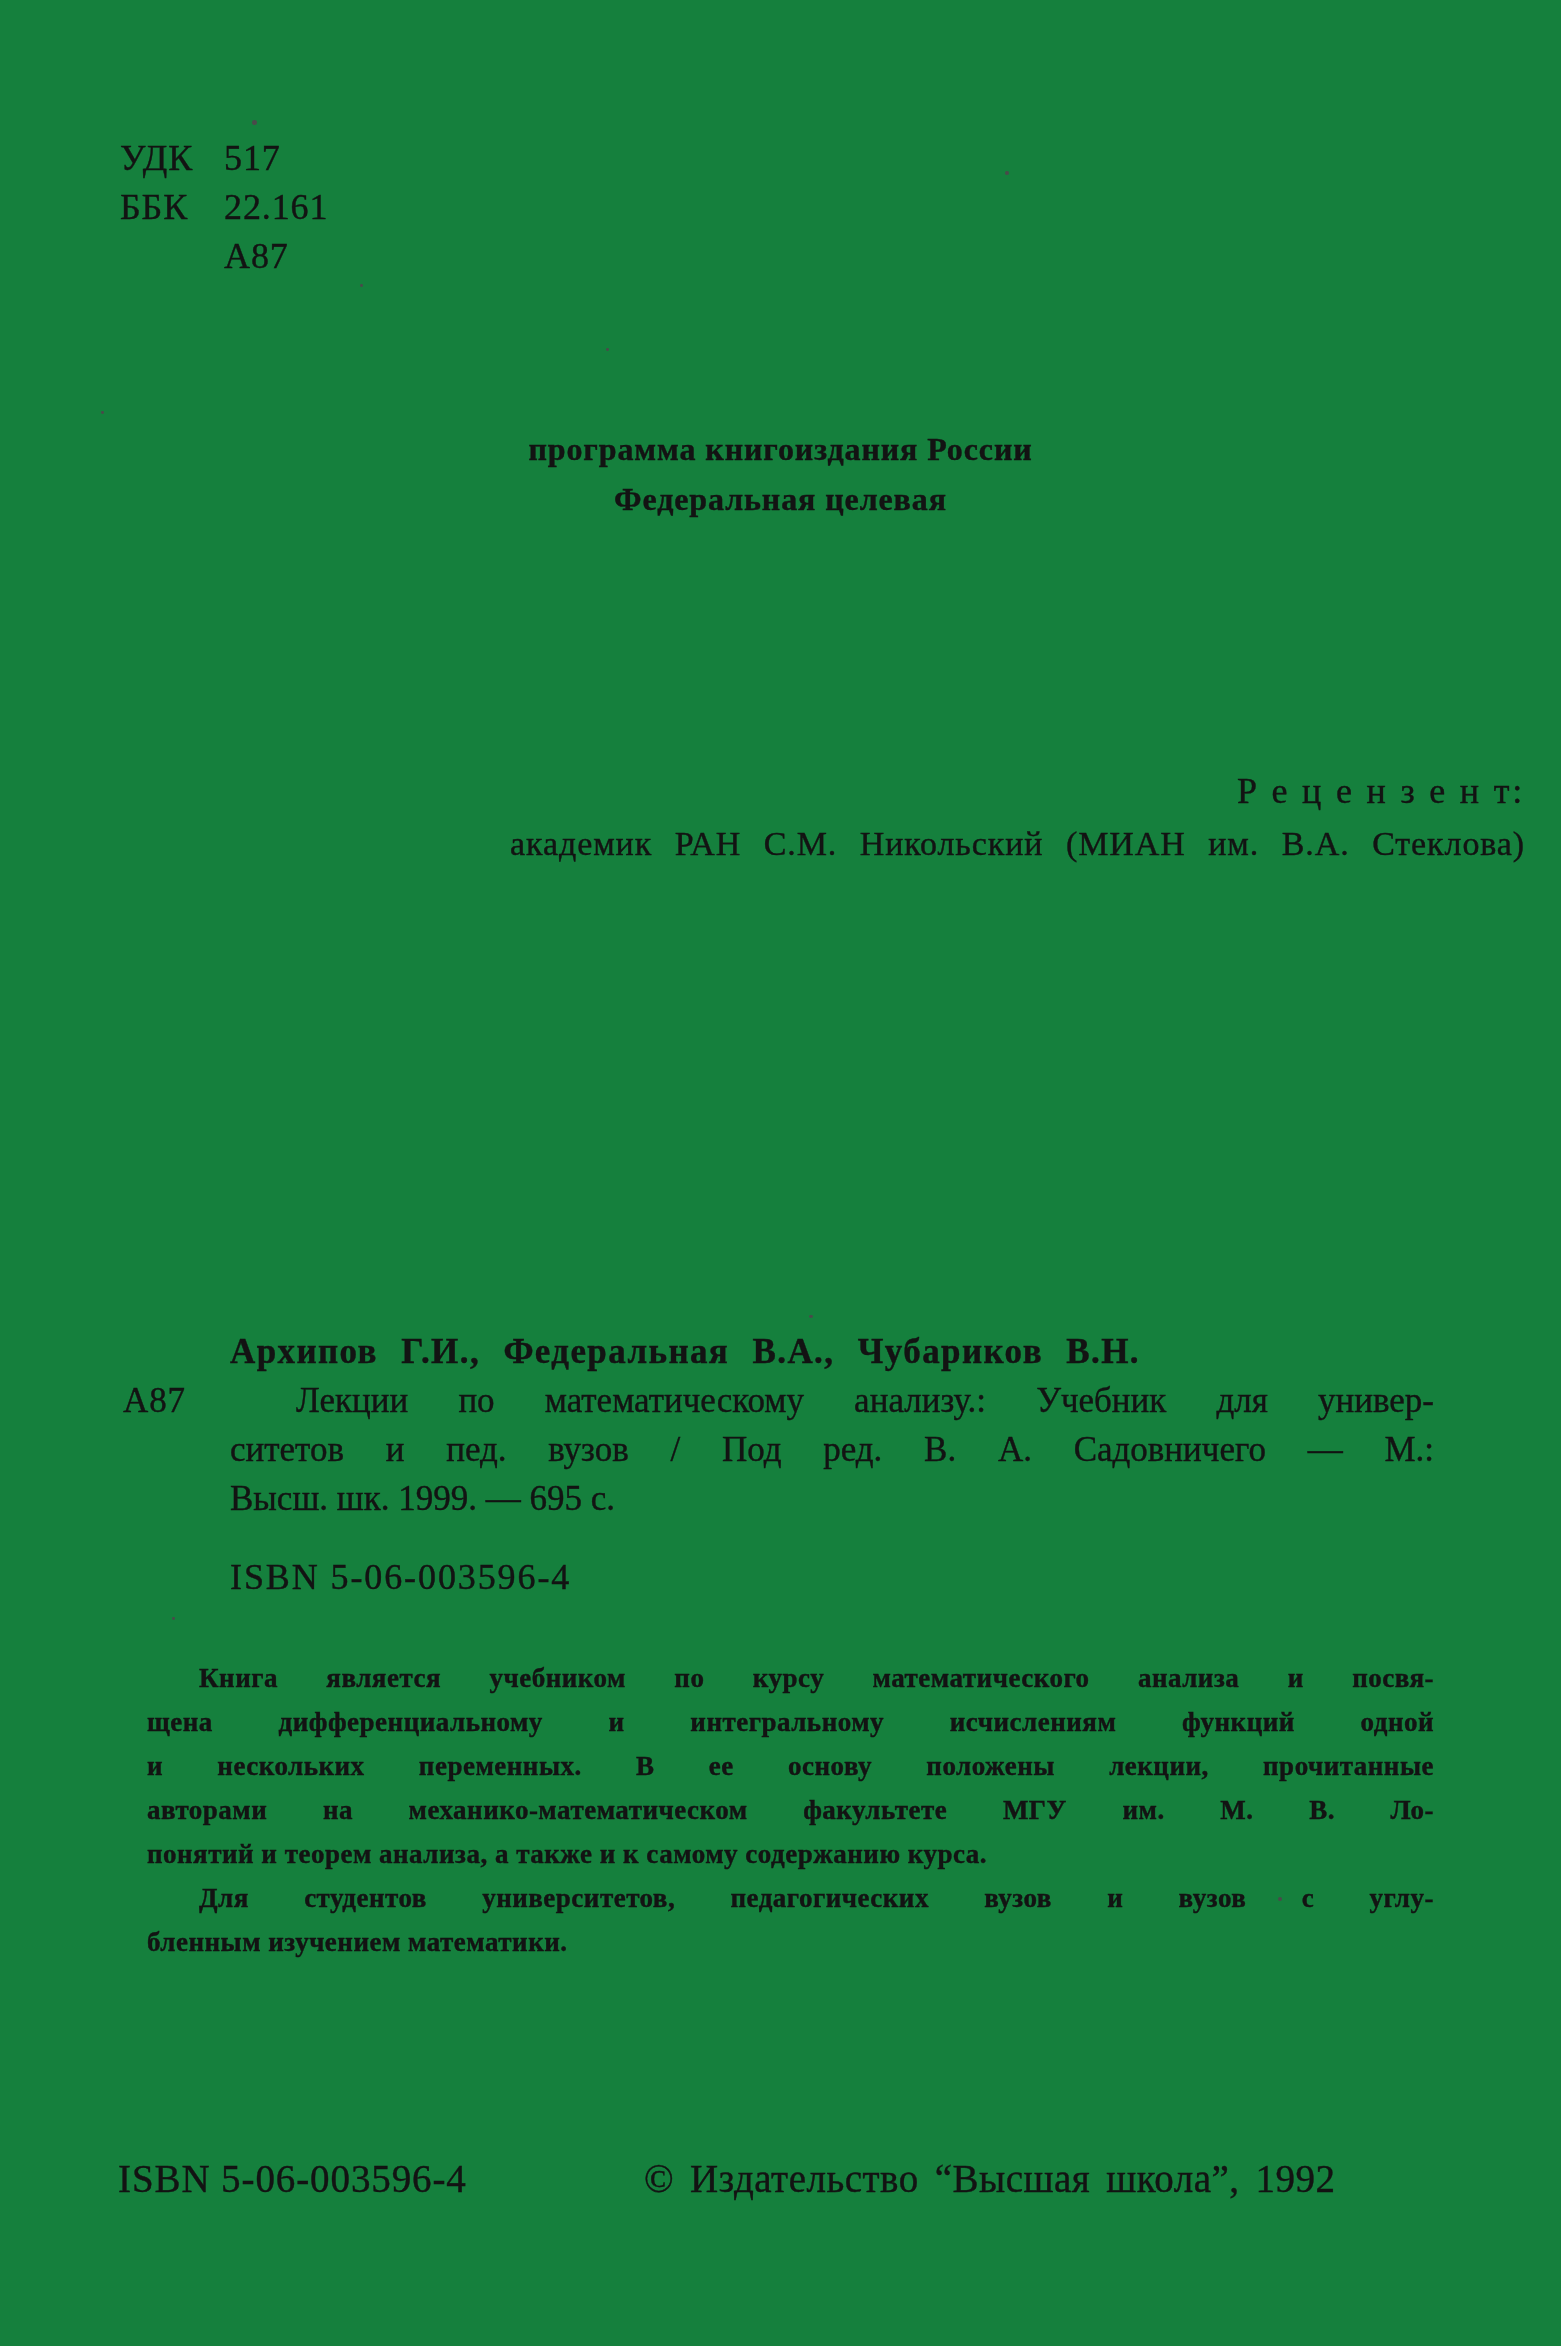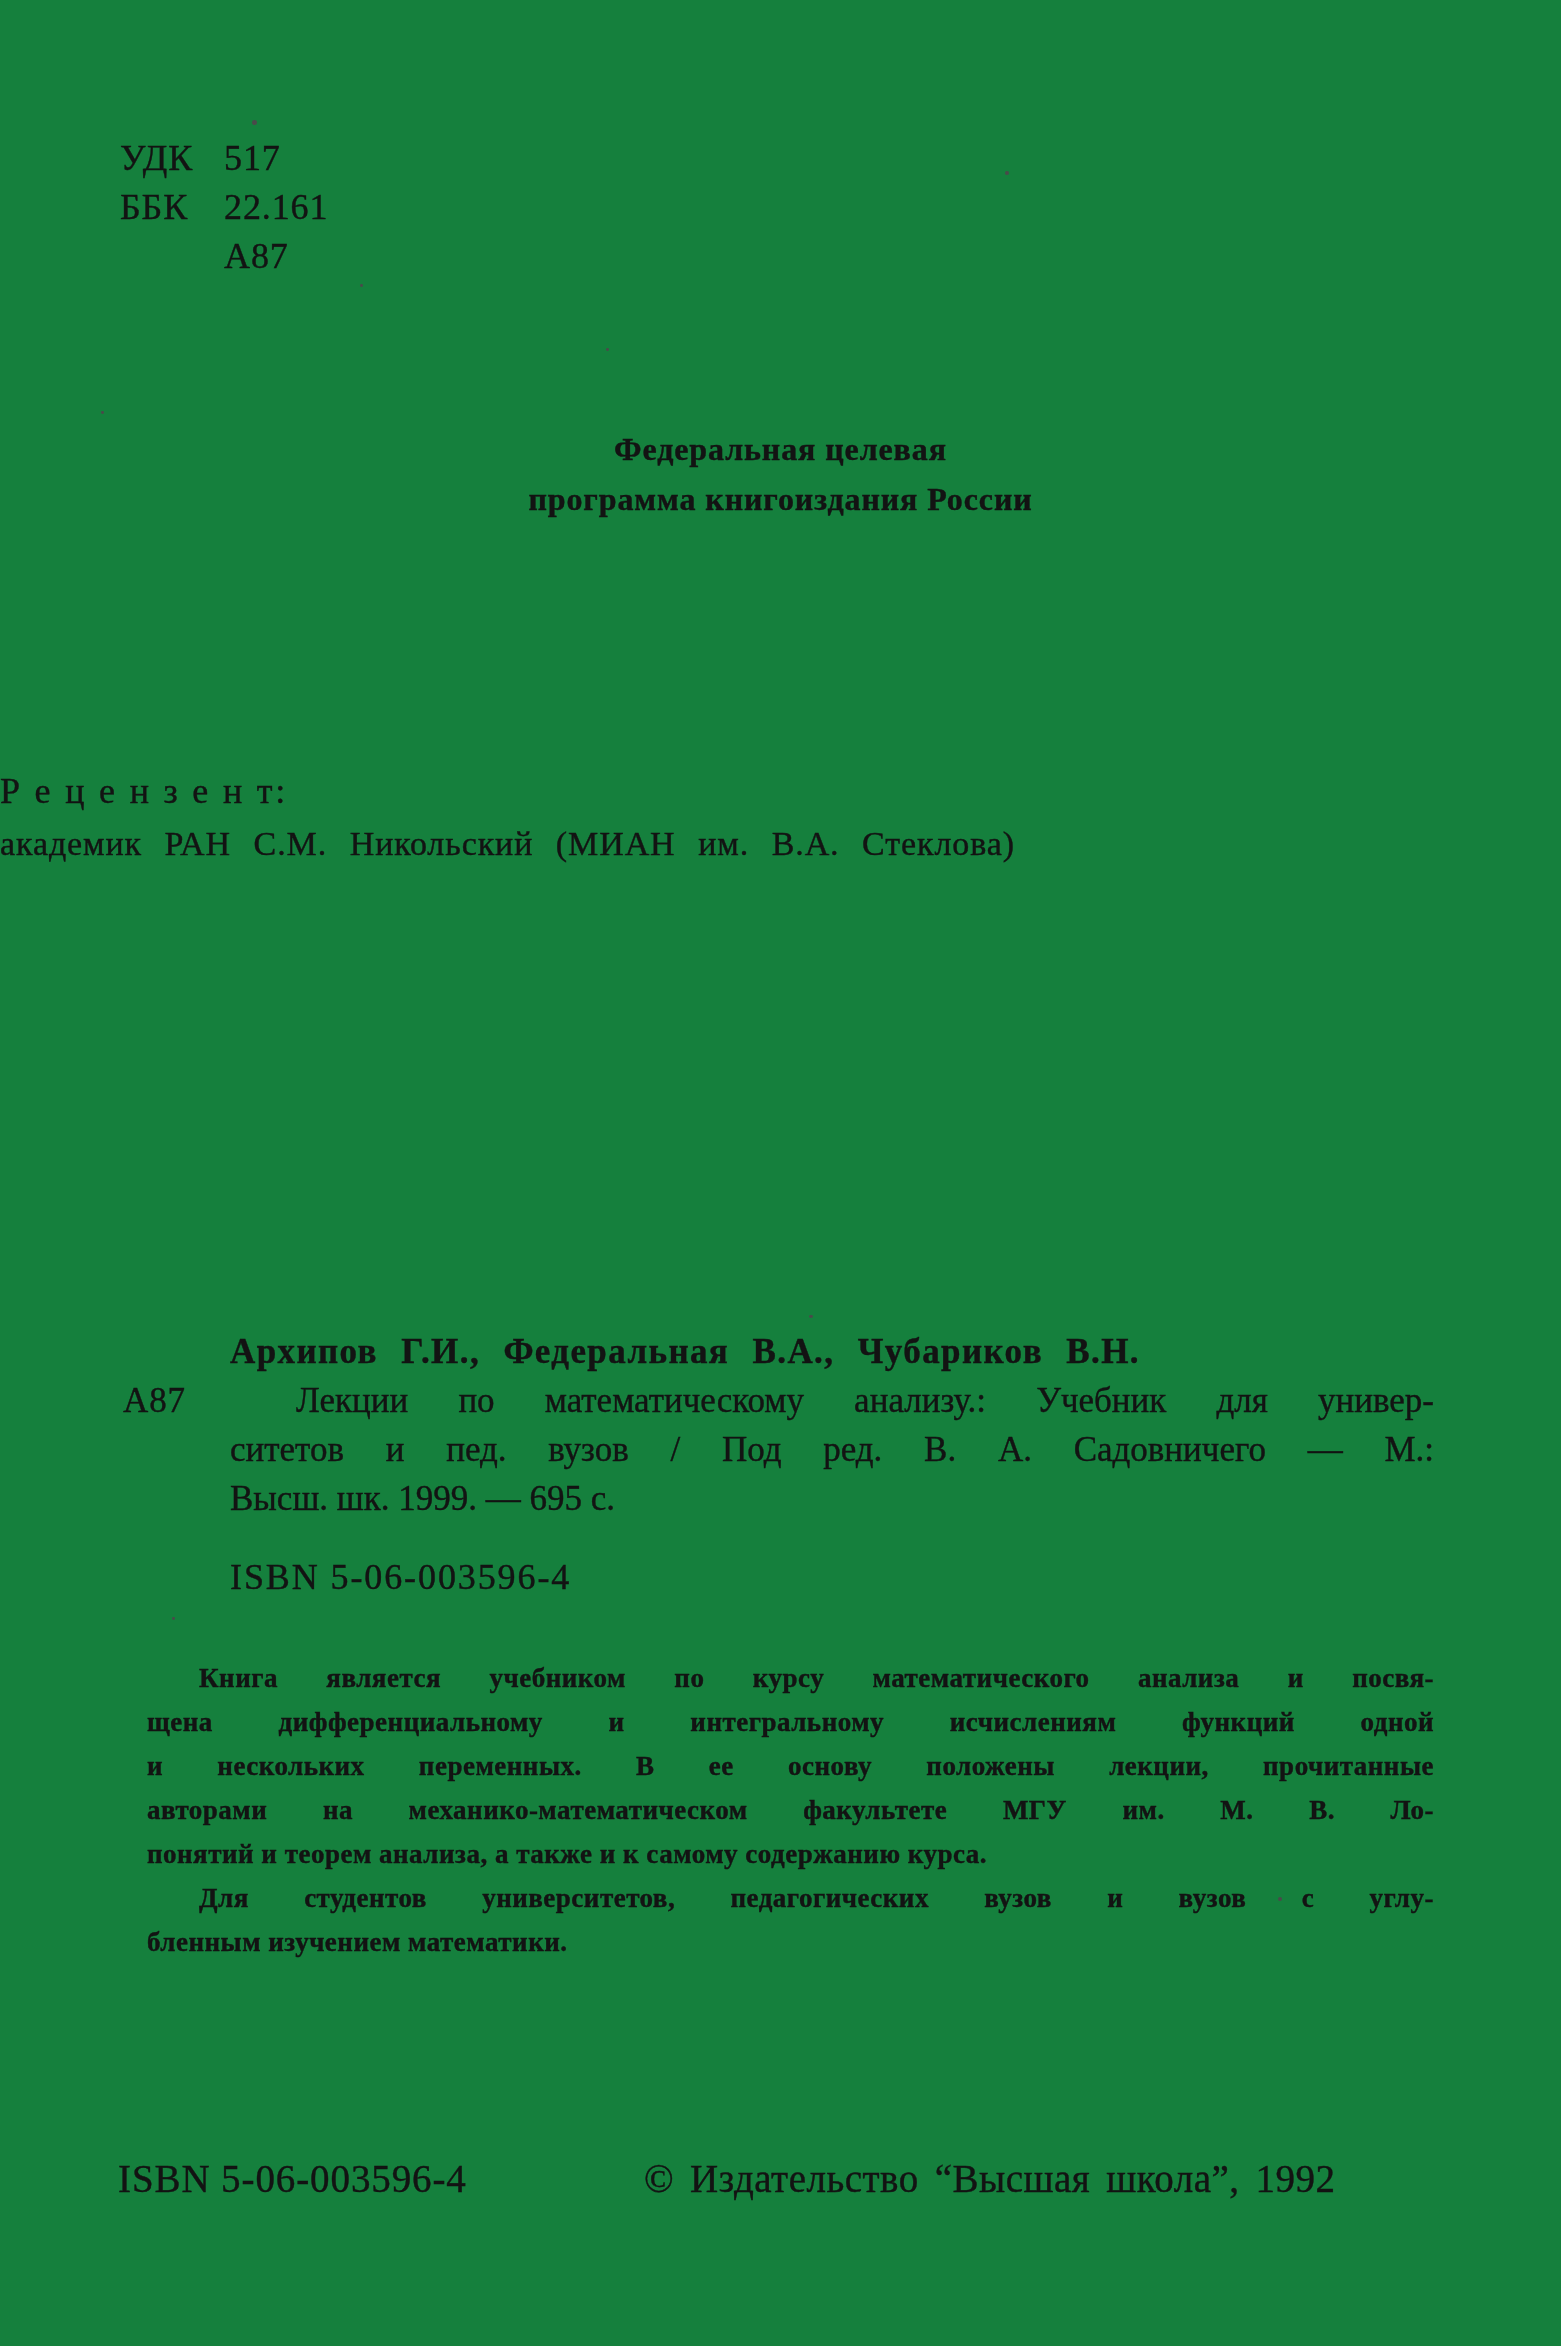--- a/index.html
+++ b/index.html
@@ -46,21 +46,22 @@
     line-height: 50px;
     letter-spacing: 0.9px;
   }
 
   
   #reviewer {
     position: absolute;
     left: 0;
     top: 765px;
     width: 1487px;
-    text-align: left;
+    text-align: right;
+    padding-left: 38px;
   }
   #reviewer .heading {
     font-size: 36px;
     line-height: 53px;
     letter-spacing: 2.8px;
   }
   #reviewer .name {
     font-size: 34px;
     line-height: 51px;
     letter-spacing: 0.9px;
@@ -156,22 +157,22 @@
     </div>
     <div>
       <span class="lbl">ББК</span><span>22.161</span>
     </div>
     <div>
       <span class="lbl"></span><span>А87</span>
     </div>
   </div>
 
   <div id="federal-program">
+    <div>программа книгоиздания России</div>
     <div>Федеральная целевая</div>
-    <div>программа книгоиздания России</div>
   </div>
 
   <div id="reviewer">
     <div class="heading">Р е ц е н з е н т:</div>
     <div class="name">академик  РАН   С.М. Никольский  (МИАН  им.  В.А. Стеклова)</div>
   </div>
 
   <div id="catalog">
     <div class="authors">Архипов Г.И.,  Федеральная В.А.,  Чубариков В.Н.</div>
     <div class="hang">

